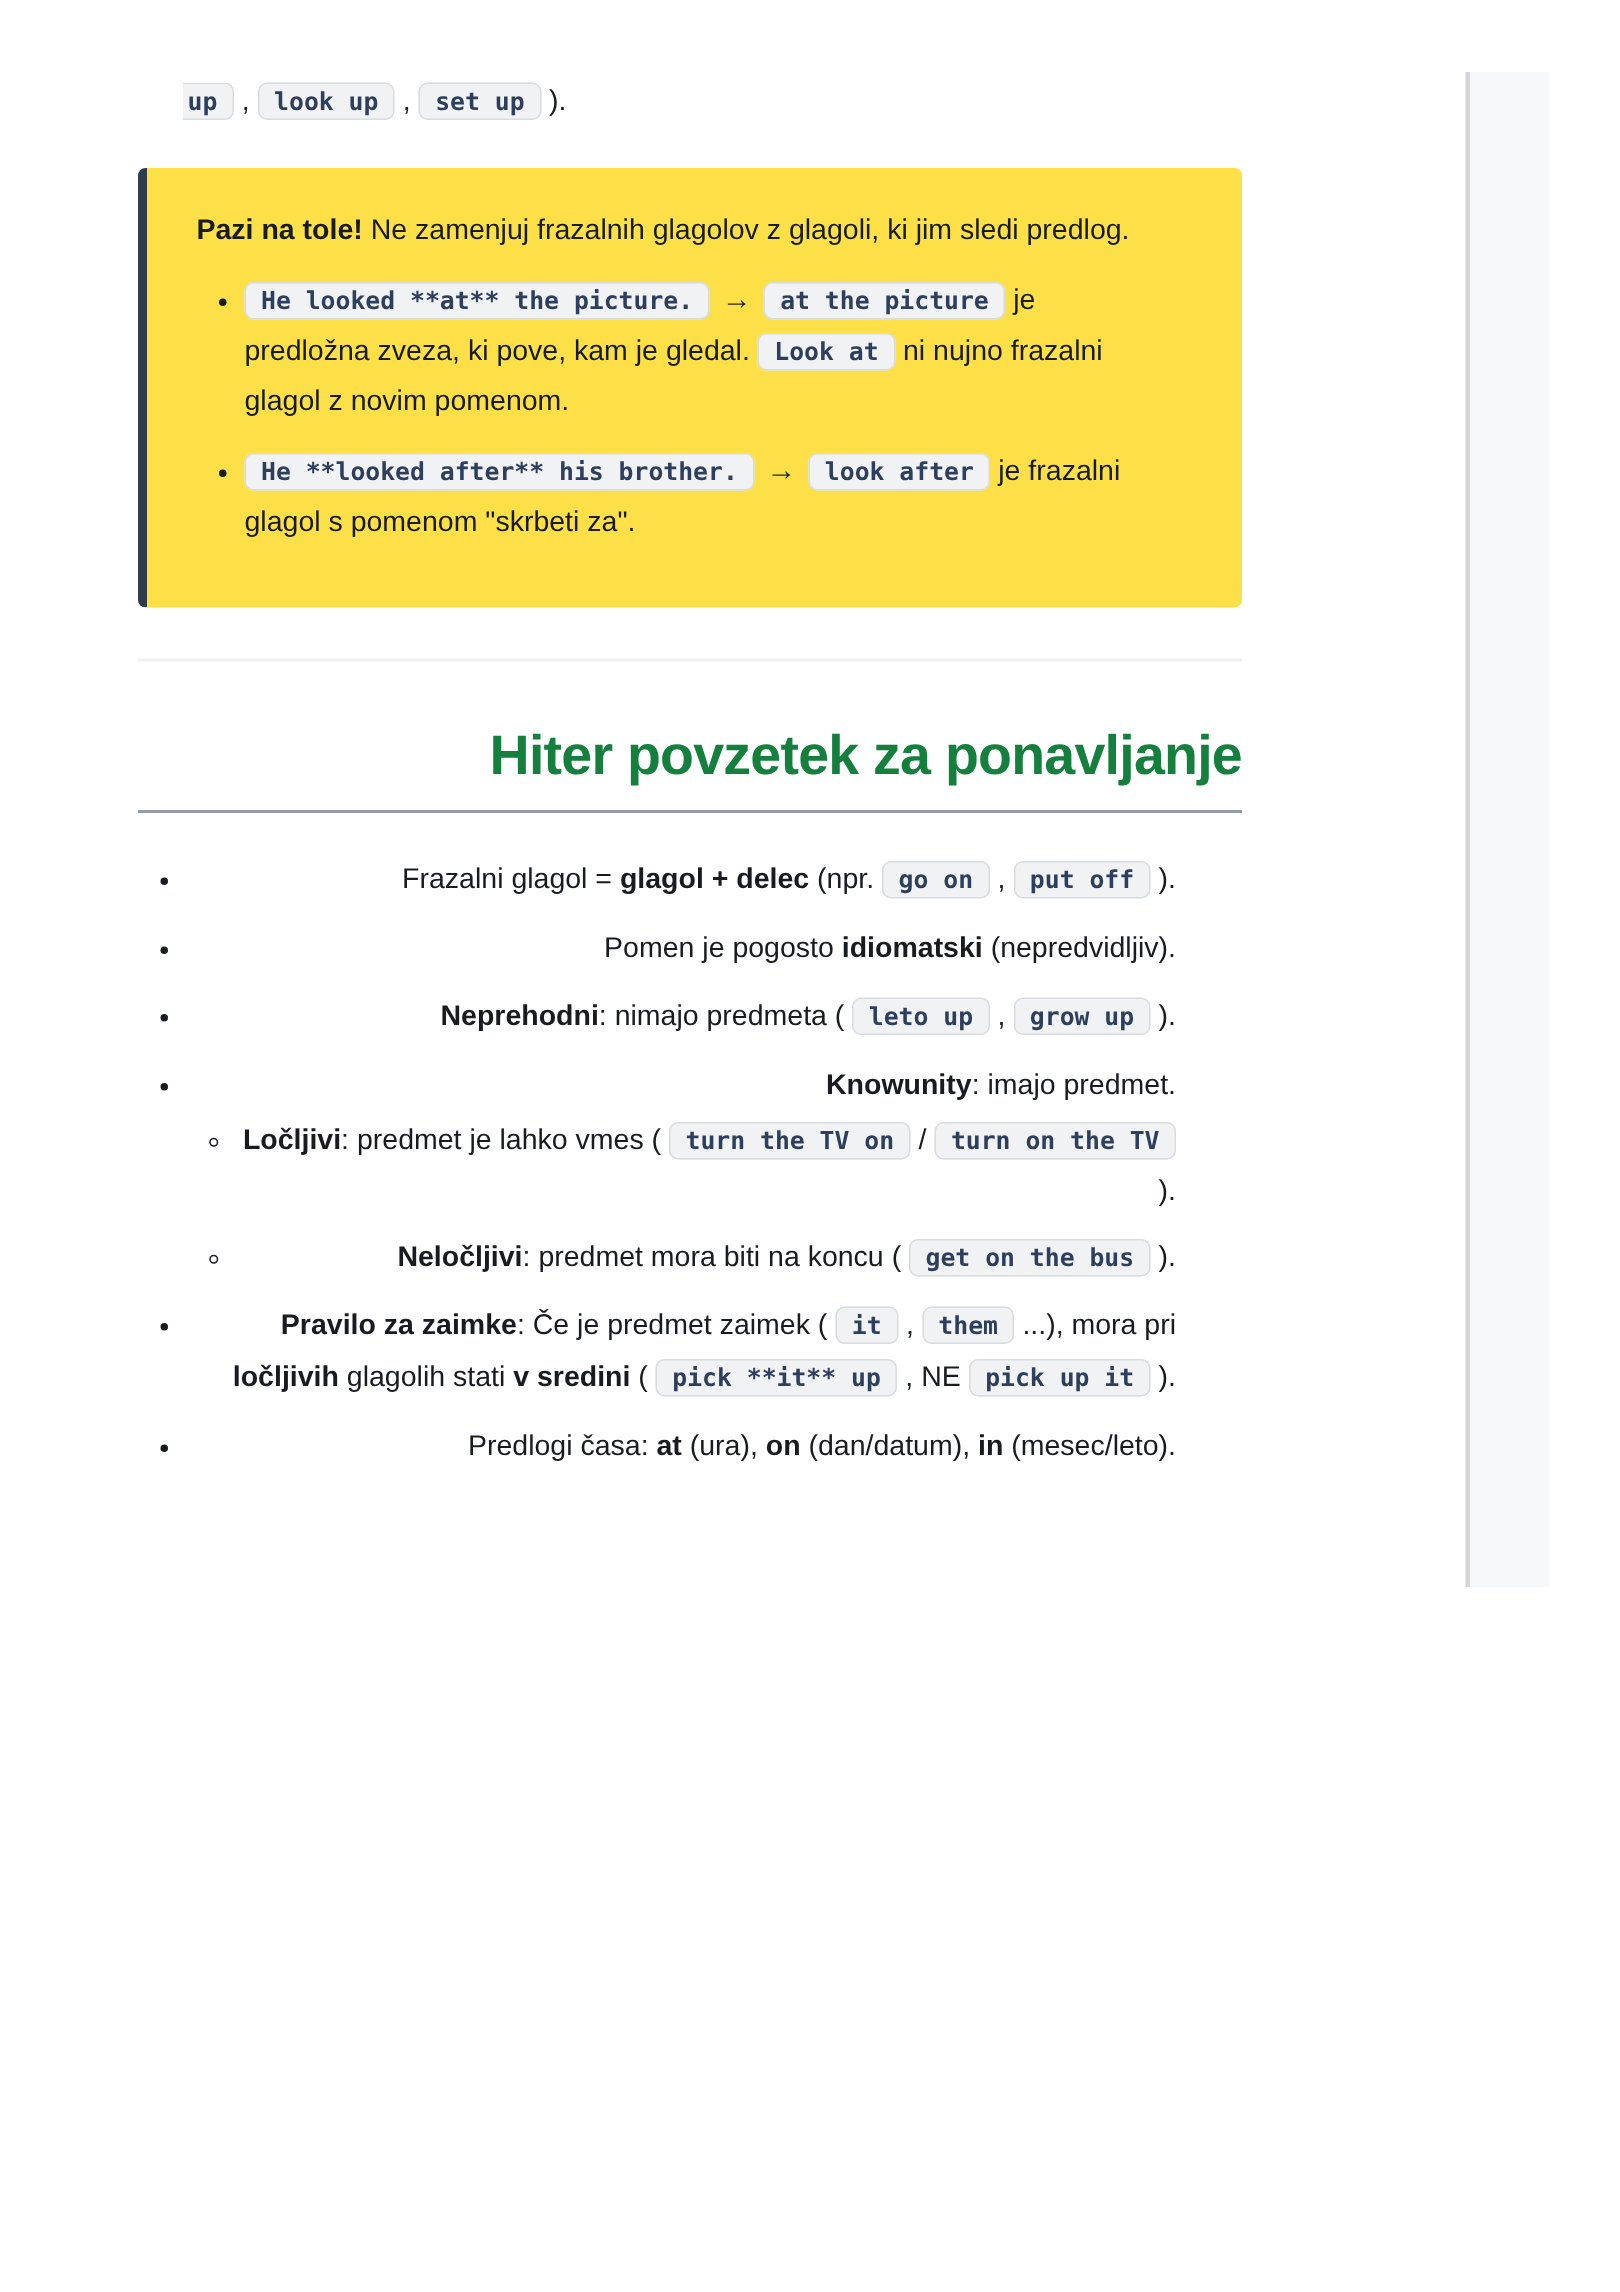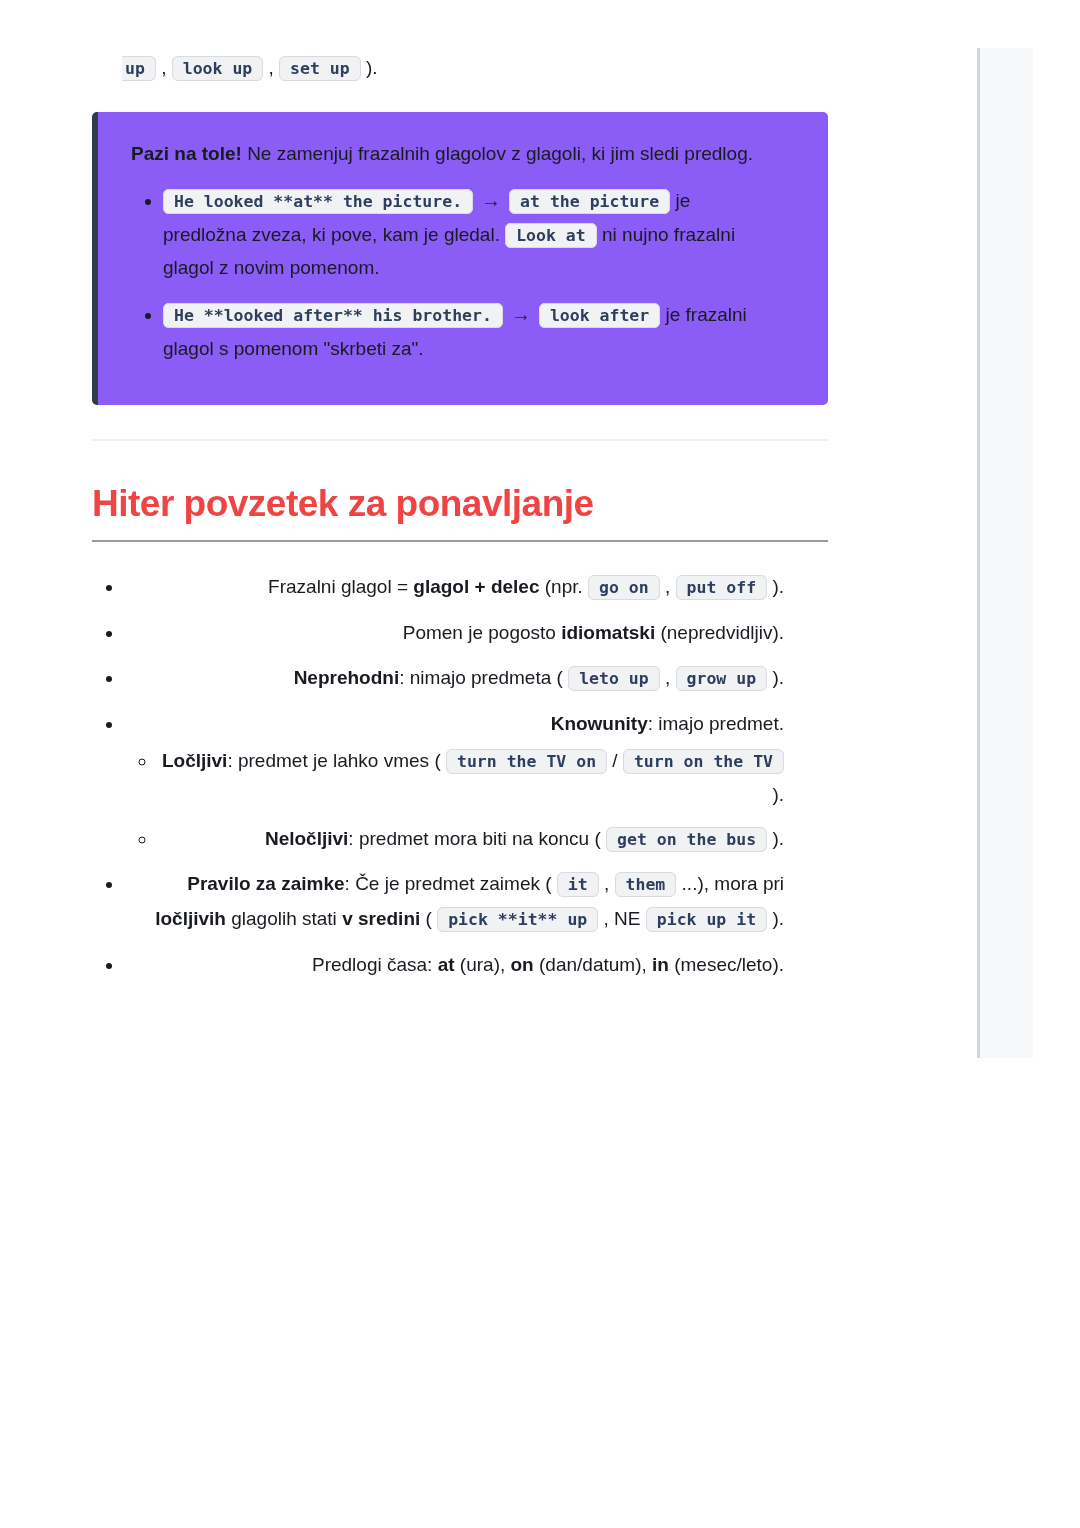--- a/index.html
+++ b/index.html
@@ -44,21 +44,21 @@
     padding-left: 3px;
   }
   .arrow {
     margin: 0 8px;
     font-size: 20px;
     color: #1e242c;
   }
   .b { font-weight: bold; }
   .callout {
     margin-top: 27px;
-    background: #8b5cf6;
+    background: #fde047;
     border-left: 6px solid #2e3c4e;
     border-radius: 5px;
     padding: 25px 34px 40px 33px;
     font-size: 19px;
     line-height: 1.76;
   }
   .callout-intro {
     margin: 0;
     text-align: justify;
     max-width: 628px;
@@ -74,24 +74,25 @@
   }
   .divider {
     border: none;
     border-top: 2px solid #eff0f1;
     margin: 34px 0 0;
   }
   .section-title {
     margin: 42px 0 0;
     font-size: 37px;
     font-weight: bold;
-    color: #ef4444;
+    color: #15803d;
     letter-spacing: -0.5px;
     padding-bottom: 15px;
     border-bottom: 2px solid #959ca4;
+    text-align: right;
   }
   .summary-list {
     margin: 28px 0 0;
     padding-left: 32px;
     list-style: disc;
     font-size: 19px;
     line-height: 1.82;
     text-align: right;
   }
   .summary-list > li {

